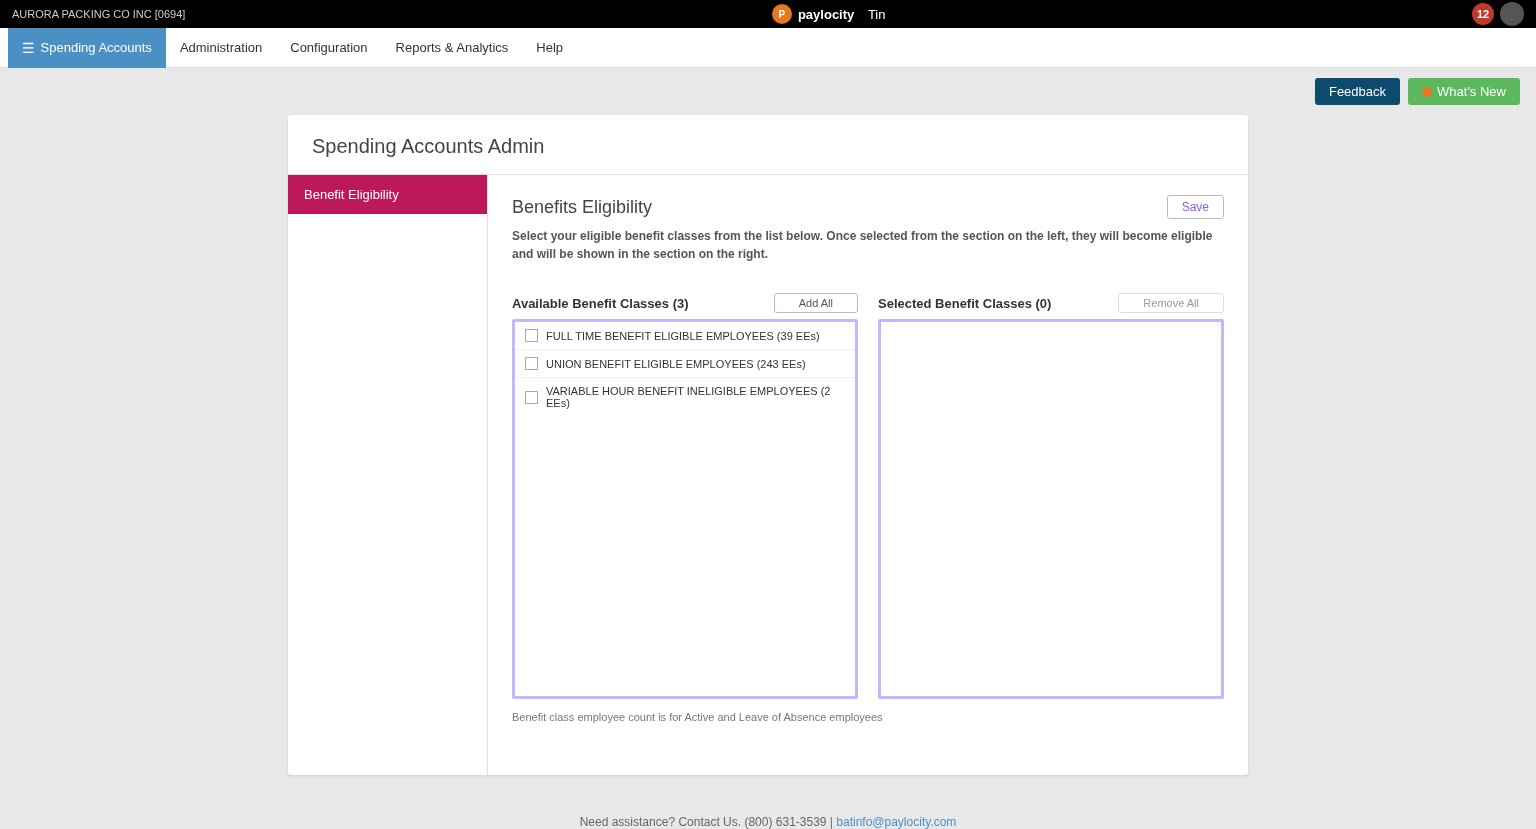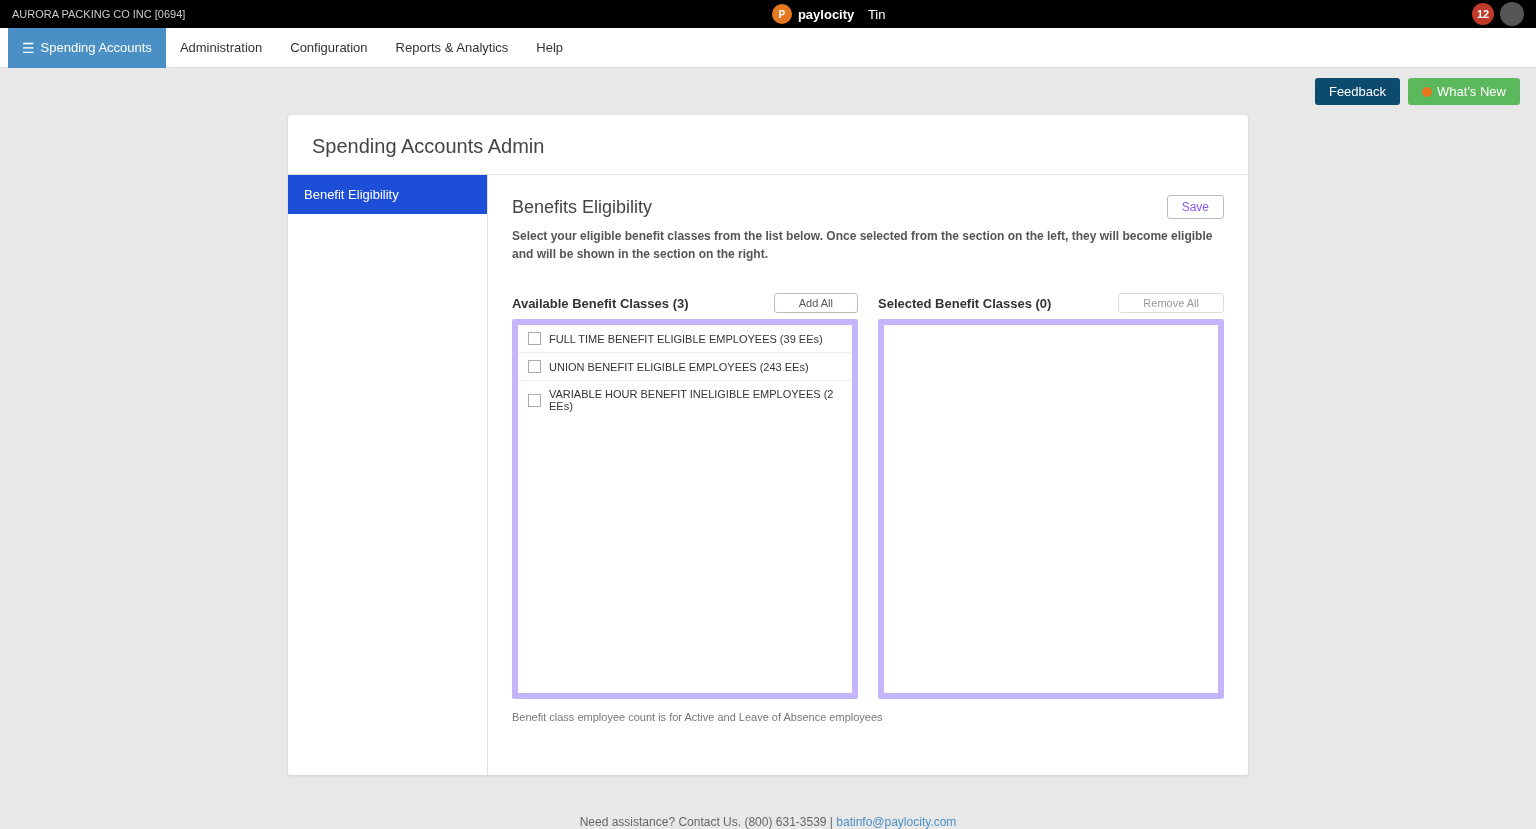--- a/index.html
+++ b/index.html
@@ -110,21 +110,21 @@
       width: 200px;
       border-right: 1px solid #e0e0e0;
       flex-shrink: 0;
     }
     .sidebar-item {
       padding: 12px 16px;
       cursor: pointer;
       font-size: 13px;
     }
     .sidebar-item.active {
-      background: #1d4ed8;
+      background: #be185d;
       color: white;
     }
 
     
     .benefit-content {
       flex: 1;
       padding: 20px 24px;
     }
     .benefit-title {
       font-size: 18px;
@@ -176,21 +176,21 @@
       background: white;
       color: #555;
       padding: 3px 24px;
       font-size: 11px;
       cursor: pointer;
       border-radius: 3px;
     }
     .btn-remove-all { color: #999; border-color: #ddd; }
 
     .transfer-list {
-      border: 6px solid #c4b5fd;
+      border: 3px solid #c4b5fd;
       border-radius: 2px;
       min-height: 380px;
       background: white;
     }
     .transfer-list-item {
       display: flex;
       align-items: center;
       padding: 7px 10px;
       border-bottom: 1px solid #eee;
       font-size: 11px;

